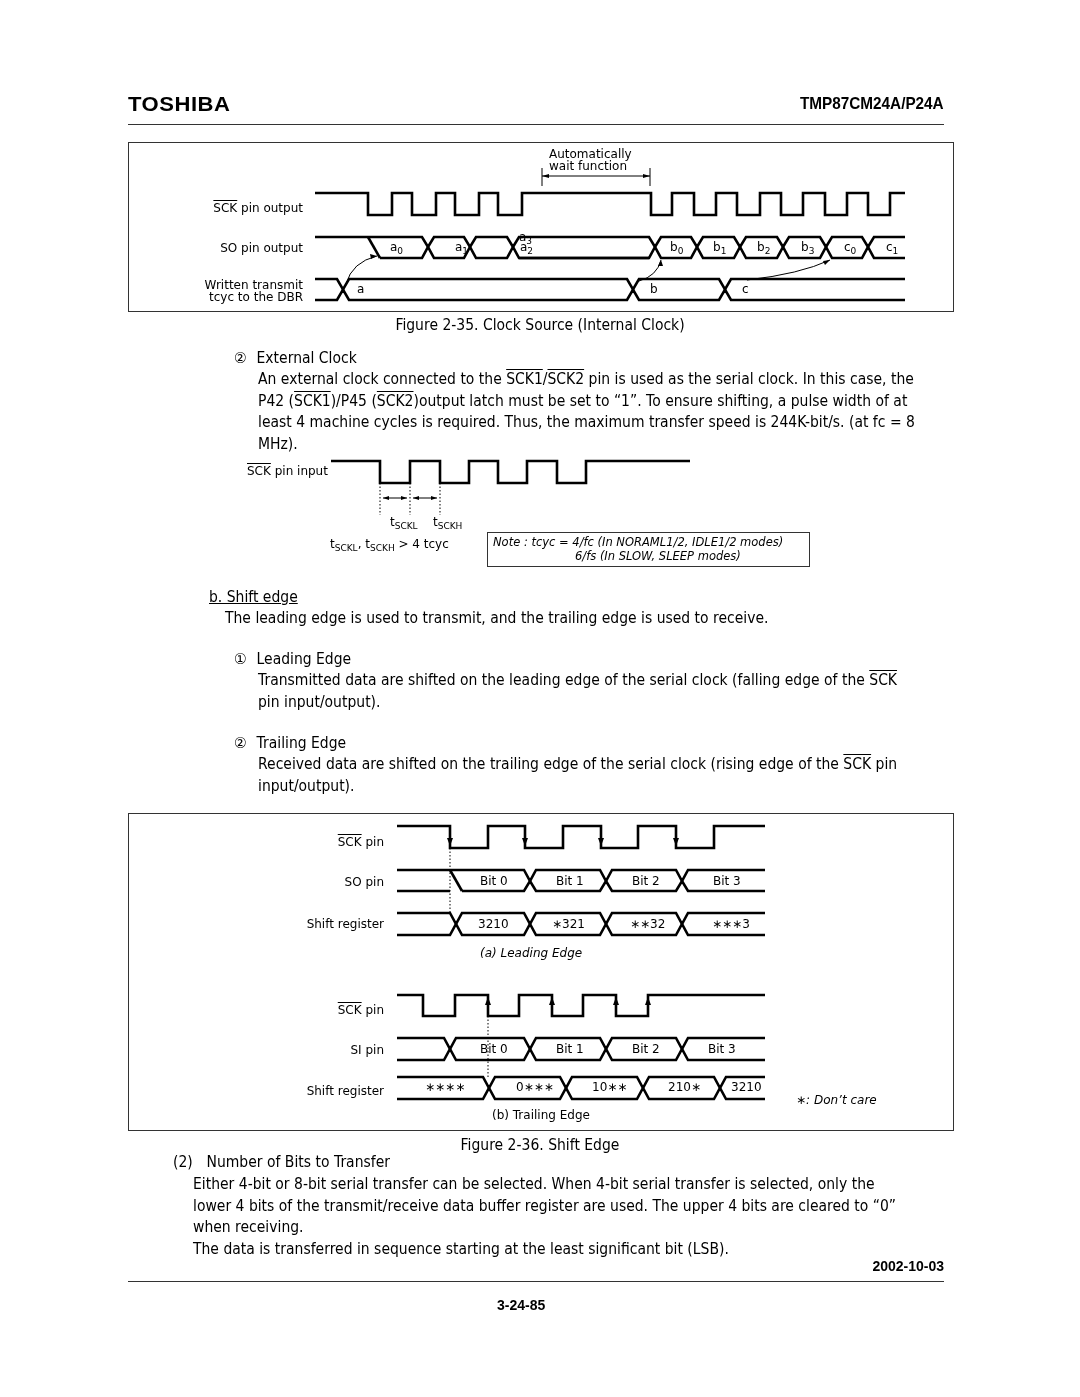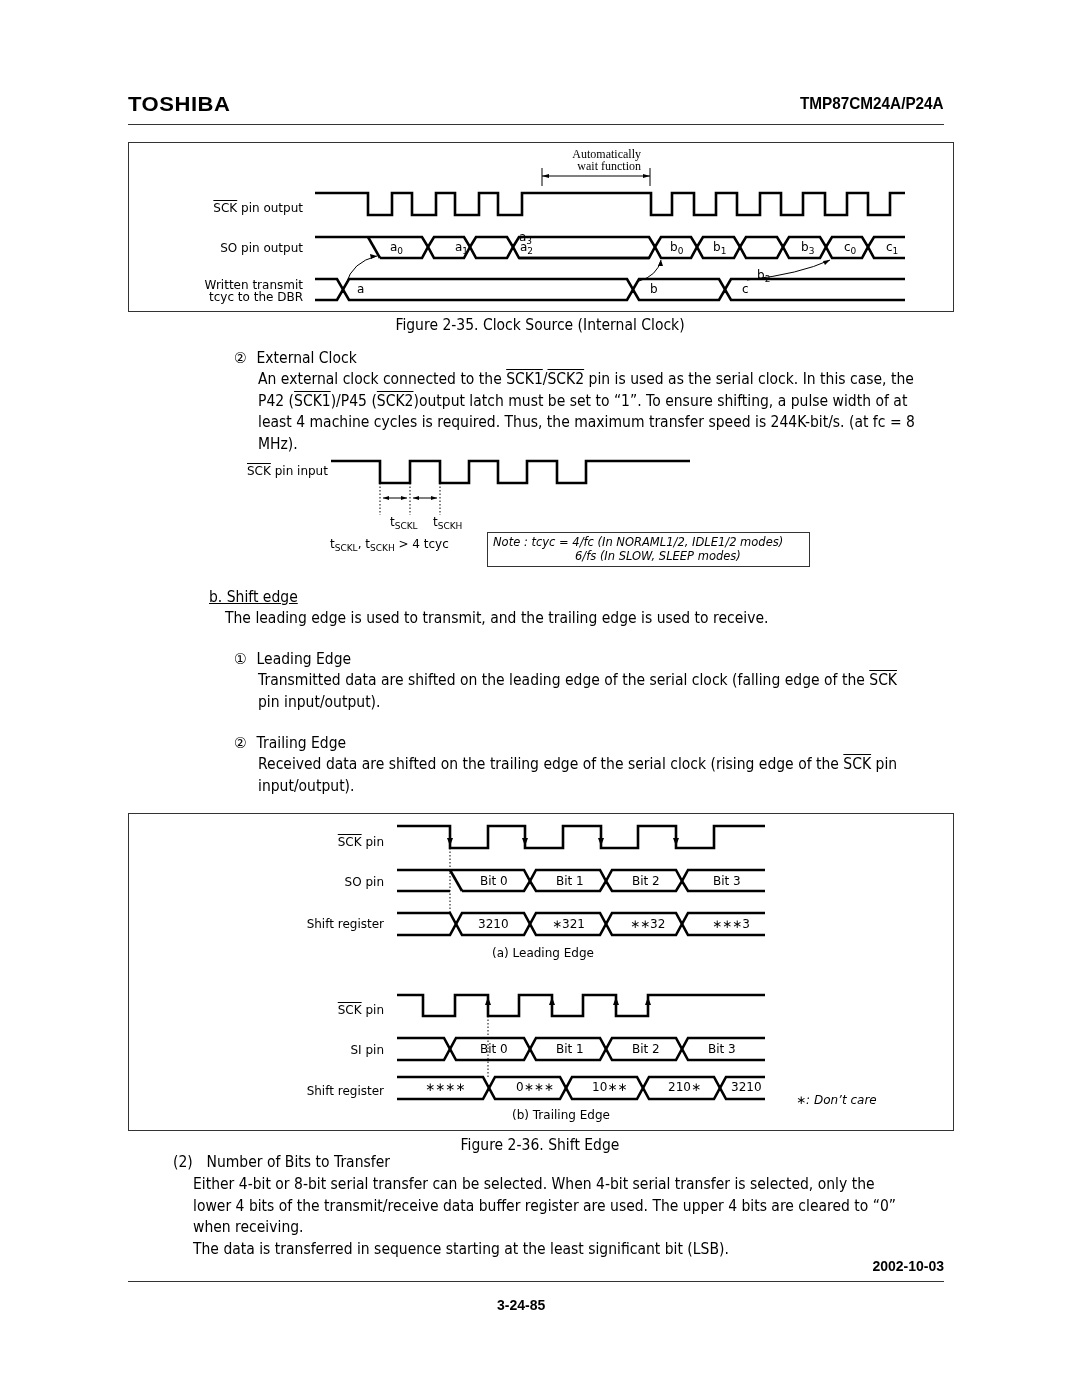--- a/index.html
+++ b/index.html
@@ -23,21 +23,21 @@
 </style>
 </head>
 <body>
 
 <div class="abs brand">TOSHIBA</div>
 <div class="abs docid">TMP87CM24A/P24A</div>
 <div class="abs rule" style="top:124px;"></div>
 
 <div class="abs figbox" style="left:128px; top:142px; width:826px; height:170px;"></div>
 
-<div class="abs small" style="left:549px; top:148px; width:92px; text-align:right; line-height:12px;font-family:Liberation Serif, serif;">
+<div class="abs small" style="left:549px; top:148px; width:92px; text-align:left; line-height:12px;">
   <div>Automatically</div>
   <div>wait function</div>
 </div>
 
 <div class="abs sig-label" style="right:777px; top:202px;"><span class="ov">SCK</span><span> pin output</span></div>
 <div class="abs sig-label" style="right:777px; top:242px;">SO pin output</div>
 <div class="abs sig-label" style="right:777px; top:279px; line-height:12px;">
   <div>Written transmit</div>
   <div>tcyc to the DBR</div>
 </div>
@@ -72,21 +72,21 @@
     <polygon points="650,176 643,174 643,178"></polygon>
   </g>
 </svg>
 
 <div class="abs small" style="left:390px; top:240px;"><span>a</span><sub style="font-size:9px">0</sub></div>
 <div class="abs small" style="left:433px; top:240px;margin-left:22px;"><span>a</span><sub style="font-size:9px">1</sub></div>
 <div class="abs small" style="left:476px; top:240px;margin-left:44px;"><span>a</span><sub style="font-size:9px">2</sub></div>
 <div class="abs small" style="left:519px; top:230px;"><span>a</span><sub style="font-size:9px">3</sub></div>
 <div class="abs small" style="left:670px; top:240px;"><span>b</span><sub style="font-size:9px">0</sub></div>
 <div class="abs small" style="left:713px; top:240px;"><span>b</span><sub style="font-size:9px">1</sub></div>
-<div class="abs small" style="left:757px; top:240px;margin-top:28px;"><span>b</span><sub style="font-size:9px">2</sub></div>
+<div class="abs small" style="left:757px; top:240px;"><span>b</span><sub style="font-size:9px">2</sub></div>
 <div class="abs small" style="left:801px; top:240px;"><span>b</span><sub style="font-size:9px">3</sub></div>
 <div class="abs small" style="left:844px; top:240px;"><span>c</span><sub style="font-size:9px">0</sub></div>
 <div class="abs small" style="left:886px; top:240px;"><span>c</span><sub style="font-size:9px">1</sub></div>
 <div class="abs small" style="left:357px; top:282px;">a</div>
 <div class="abs small" style="left:650px; top:282px;">b</div>
 <div class="abs small" style="left:742px; top:282px;">c</div>
 
 <div class="abs caption" style="left:340px; width:400px; top:316px;">Figure 2-35.  Clock Source (Internal Clock)</div>
 
 <div class="abs body-text" style="left:234px; top:348px;">
@@ -198,32 +198,32 @@
 </svg>
 
 <div class="abs small" style="left:480px; top:874px;">Bit 0</div>
 <div class="abs small" style="left:556px; top:874px;">Bit 1</div>
 <div class="abs small" style="left:632px; top:874px;">Bit 2</div>
 <div class="abs small" style="left:713px; top:874px;">Bit 3</div>
 <div class="abs small" style="left:478px; top:917px;">3210</div>
 <div class="abs small" style="left:552px; top:917px;">∗321</div>
 <div class="abs small" style="left:630px; top:917px;">∗∗32</div>
 <div class="abs small" style="left:712px; top:917px;">∗∗∗3</div>
-<div class="abs small" style="left:492px; top:946px;">(a)  Leading Edge</div>
+<div class="abs small" style="left:480px; top:946px;font-style:italic;">(a)  Leading Edge</div>
 
 <div class="abs small" style="left:480px; top:1042px;">Bit 0</div>
 <div class="abs small" style="left:556px; top:1042px;">Bit 1</div>
 <div class="abs small" style="left:632px; top:1042px;">Bit 2</div>
 <div class="abs small" style="left:708px; top:1042px;">Bit 3</div>
 <div class="abs small" style="left:425px; top:1080px;">∗∗∗∗</div>
 <div class="abs small" style="left:516px; top:1080px;">0∗∗∗</div>
 <div class="abs small" style="left:592px; top:1080px;">10∗∗</div>
 <div class="abs small" style="left:668px; top:1080px;">210∗</div>
 <div class="abs small" style="left:731px; top:1080px;">3210</div>
-<div class="abs small" style="left:492px; top:1108px;margin-left:20px;">(b)  Trailing Edge</div>
+<div class="abs small" style="left:492px; top:1108px;">(b)  Trailing Edge</div>
 <div class="abs small" style="left:796px; top:1093px; font-style:italic;">∗: Don’t care</div>
 
 <div class="abs caption" style="left:340px; width:400px; top:1136px;">Figure 2-36.  Shift Edge</div>
 
 <div class="abs body-text" style="left:173px; top:1152px;">
   <span>(2)</span>
   <span style="margin-left:10px;">Number of Bits to Transfer</span>
 </div>
 <div class="abs body-text" style="left:193px; top:1174px;">
   <div>Either 4-bit or 8-bit serial transfer can be selected.  When 4-bit serial transfer is selected, only the</div>

